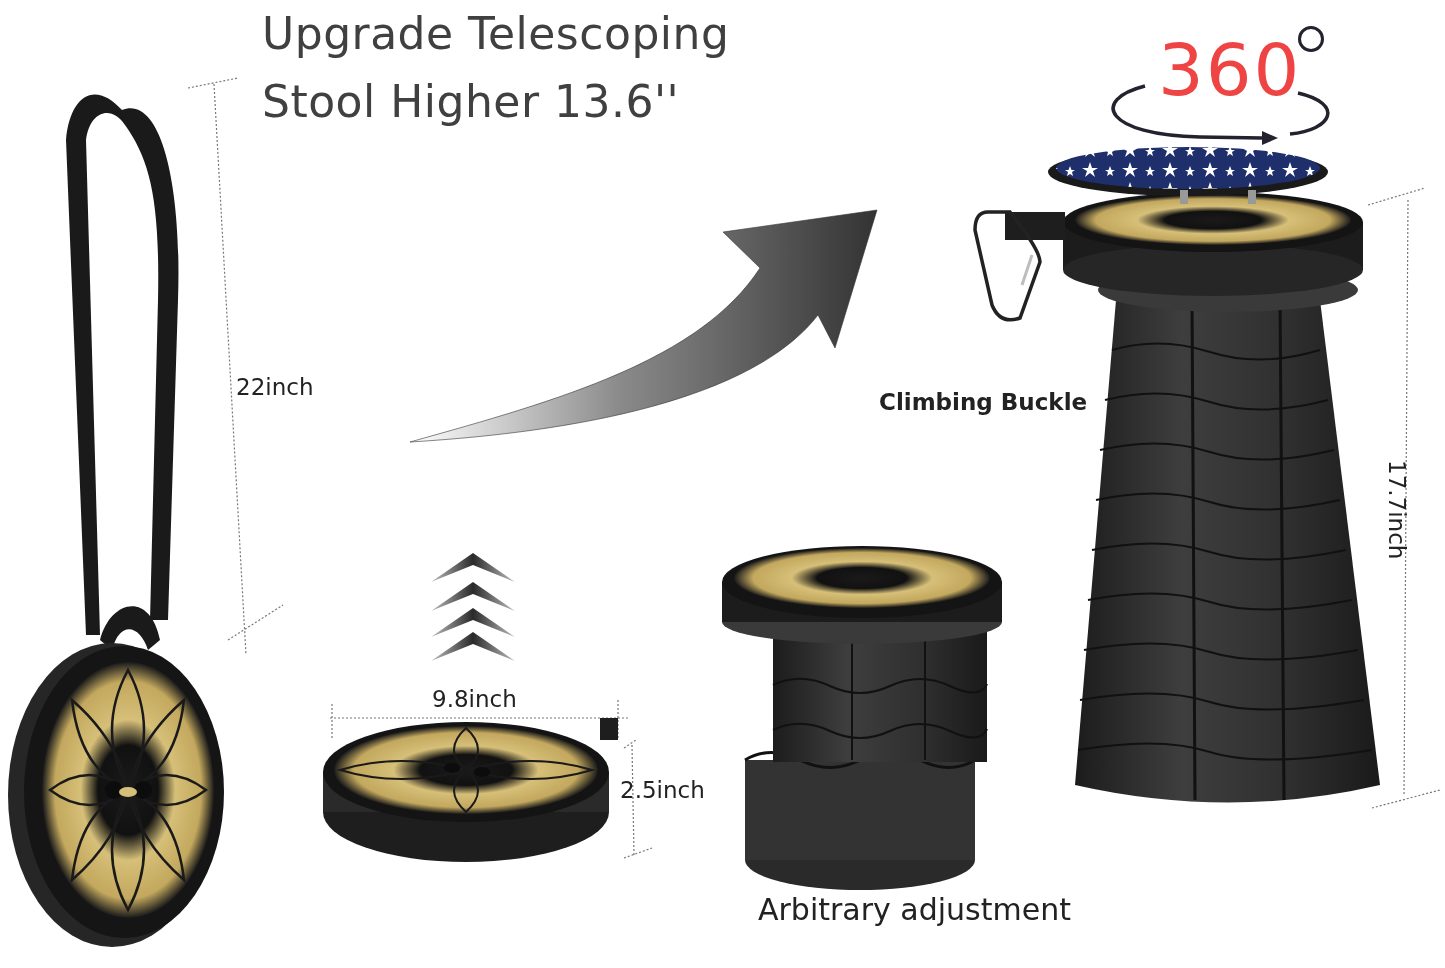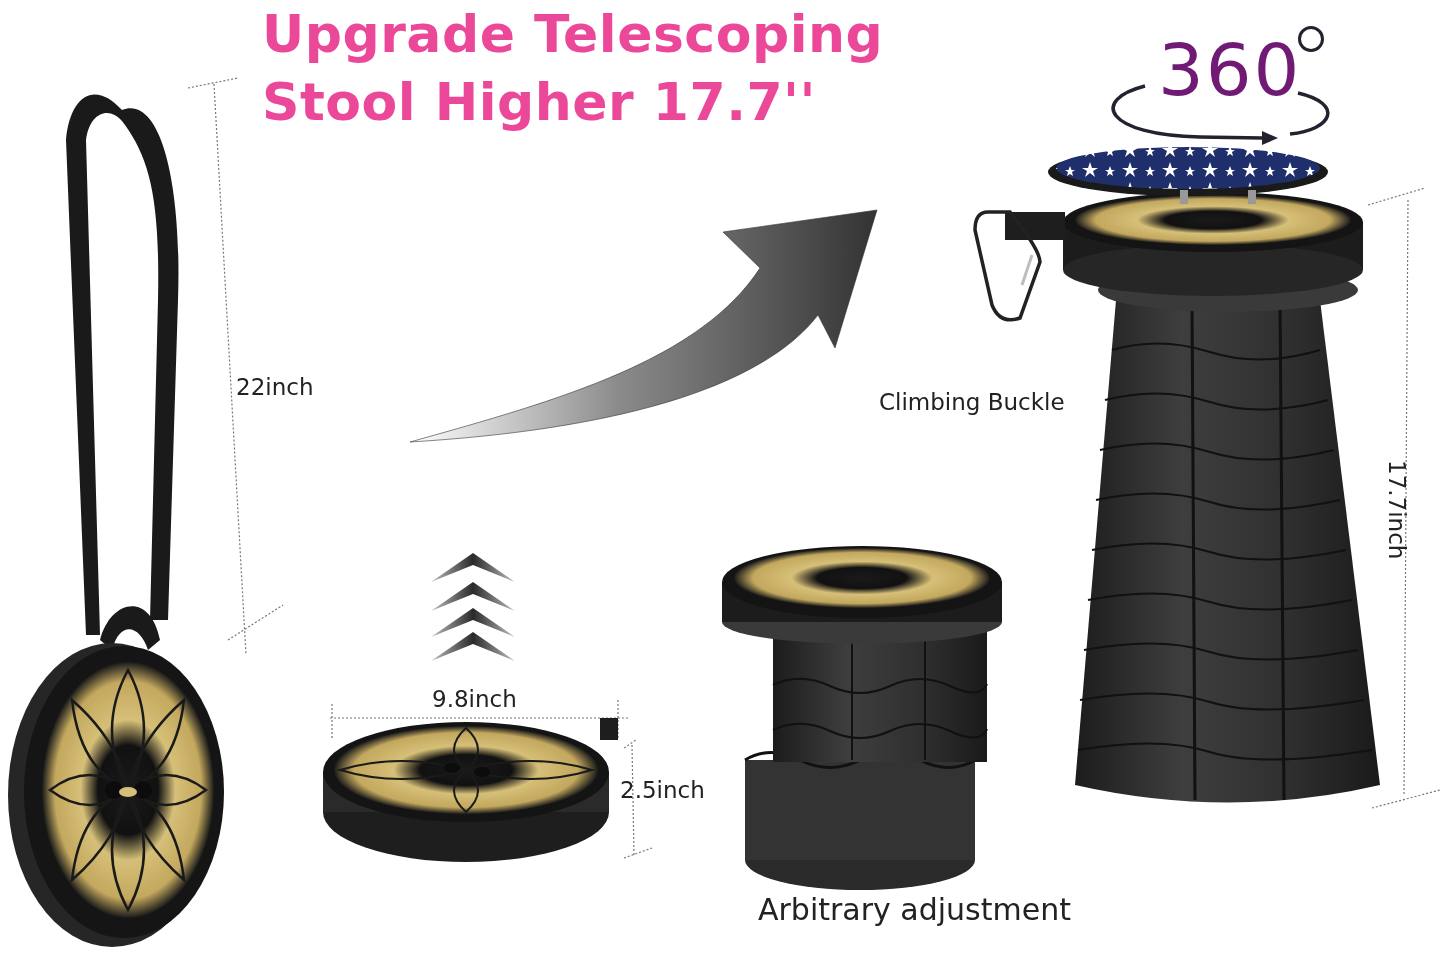--- a/index.html
+++ b/index.html
@@ -1,29 +1,29 @@
 <!DOCTYPE html>
 <html><head>
   <meta charset="utf-8">
   <style>
     html, body { margin: 0; padding: 0; background: #ffffff; }
     body { width: 1445px; height: 968px; position: relative; overflow: hidden;
            font-family: "DejaVu Sans", "Liberation Sans", sans-serif; color: #1e1e1e; }
     .abs { position: absolute; }
-    .headline { left: 262px; top: 0px; font-size: 52px; line-height: 68px; font-weight: 700;
-                color: #ec4899; letter-spacing: 0.5px; white-space: nowrap; }
+    .headline { left: 262px; top: 0px; font-size: 44px; line-height: 68px; font-weight: 400;
+                color: #404040; letter-spacing: 0.5px; white-space: nowrap; }
     .headline .line { display: block; }
     .label { font-size: 23px; color: #222; white-space: nowrap; }
     .label-22 { left: 236px; top: 374px; }
     .label-98 { left: 432px; top: 686px; }
     .label-25 { left: 620px; top: 777px; }
-    .label-buckle { left: 879px; top: 389px; }
+    .label-buckle { left: 879px; top: 389px; font-weight: bold; }
     .label-adjust { left: 758px; top: 892px; font-size: 30px; }
     .label-177 { left: 1410px; top: 460px; transform: rotate(90deg); transform-origin: left top; font-size: 23px; }
-    .rot-text { left: 1158px; top: 30px; font-size: 72px; line-height: 80px; color: #701a75; letter-spacing: 2px; }
+    .rot-text { left: 1158px; top: 30px; font-size: 72px; line-height: 80px; color: #ef4444; letter-spacing: 2px; }
     .deg { left: 1298px; top: 26px; width: 26px; height: 26px; border: 3px solid #23232f; border-radius: 50%; box-sizing: border-box; }
     svg { position: absolute; left: 0; top: 0; }
   </style>
 </head>
 <body>
 
 <svg width="1445" height="968" viewBox="0 0 1445 968">
   <defs>
     <linearGradient id="arrowGrad" x1="0" y1="0" x2="1" y2="0">
       <stop offset="0" stop-color="#ffffff"></stop>
@@ -166,21 +166,21 @@
     <rect x="1248" y="190" width="8" height="14" fill="#999"></rect>
 
     <rect x="1005" y="212" width="60" height="28" fill="#1e1e1e"></rect>
     <path d="M988 212 L 1010 212 Q 1040 250 1040 262 L 1020 318 Q 1000 325 992 305 L 975 230 Q 975 212 988 212 Z" fill="none" stroke="#222" stroke-width="3.5"></path>
     <line x1="1022" y1="285" x2="1032" y2="255" stroke="#bdbdbd" stroke-width="3"></line>
   </g>
 </svg>
 
 <div class="abs headline">
   <span class="line">Upgrade Telescoping</span>
-  <span class="line">Stool Higher 17.7''</span>
+  <span class="line">Stool Higher 13.6''</span>
 </div>
 
 <div class="abs rot-text">360</div>
 <div class="abs deg"></div>
 
 <div class="abs label label-22">22inch</div>
 <div class="abs label label-98">9.8inch</div>
 <div class="abs label label-25">2.5inch</div>
 <div class="abs label label-buckle">Climbing Buckle</div>
 <div class="abs label label-adjust">Arbitrary adjustment</div>

